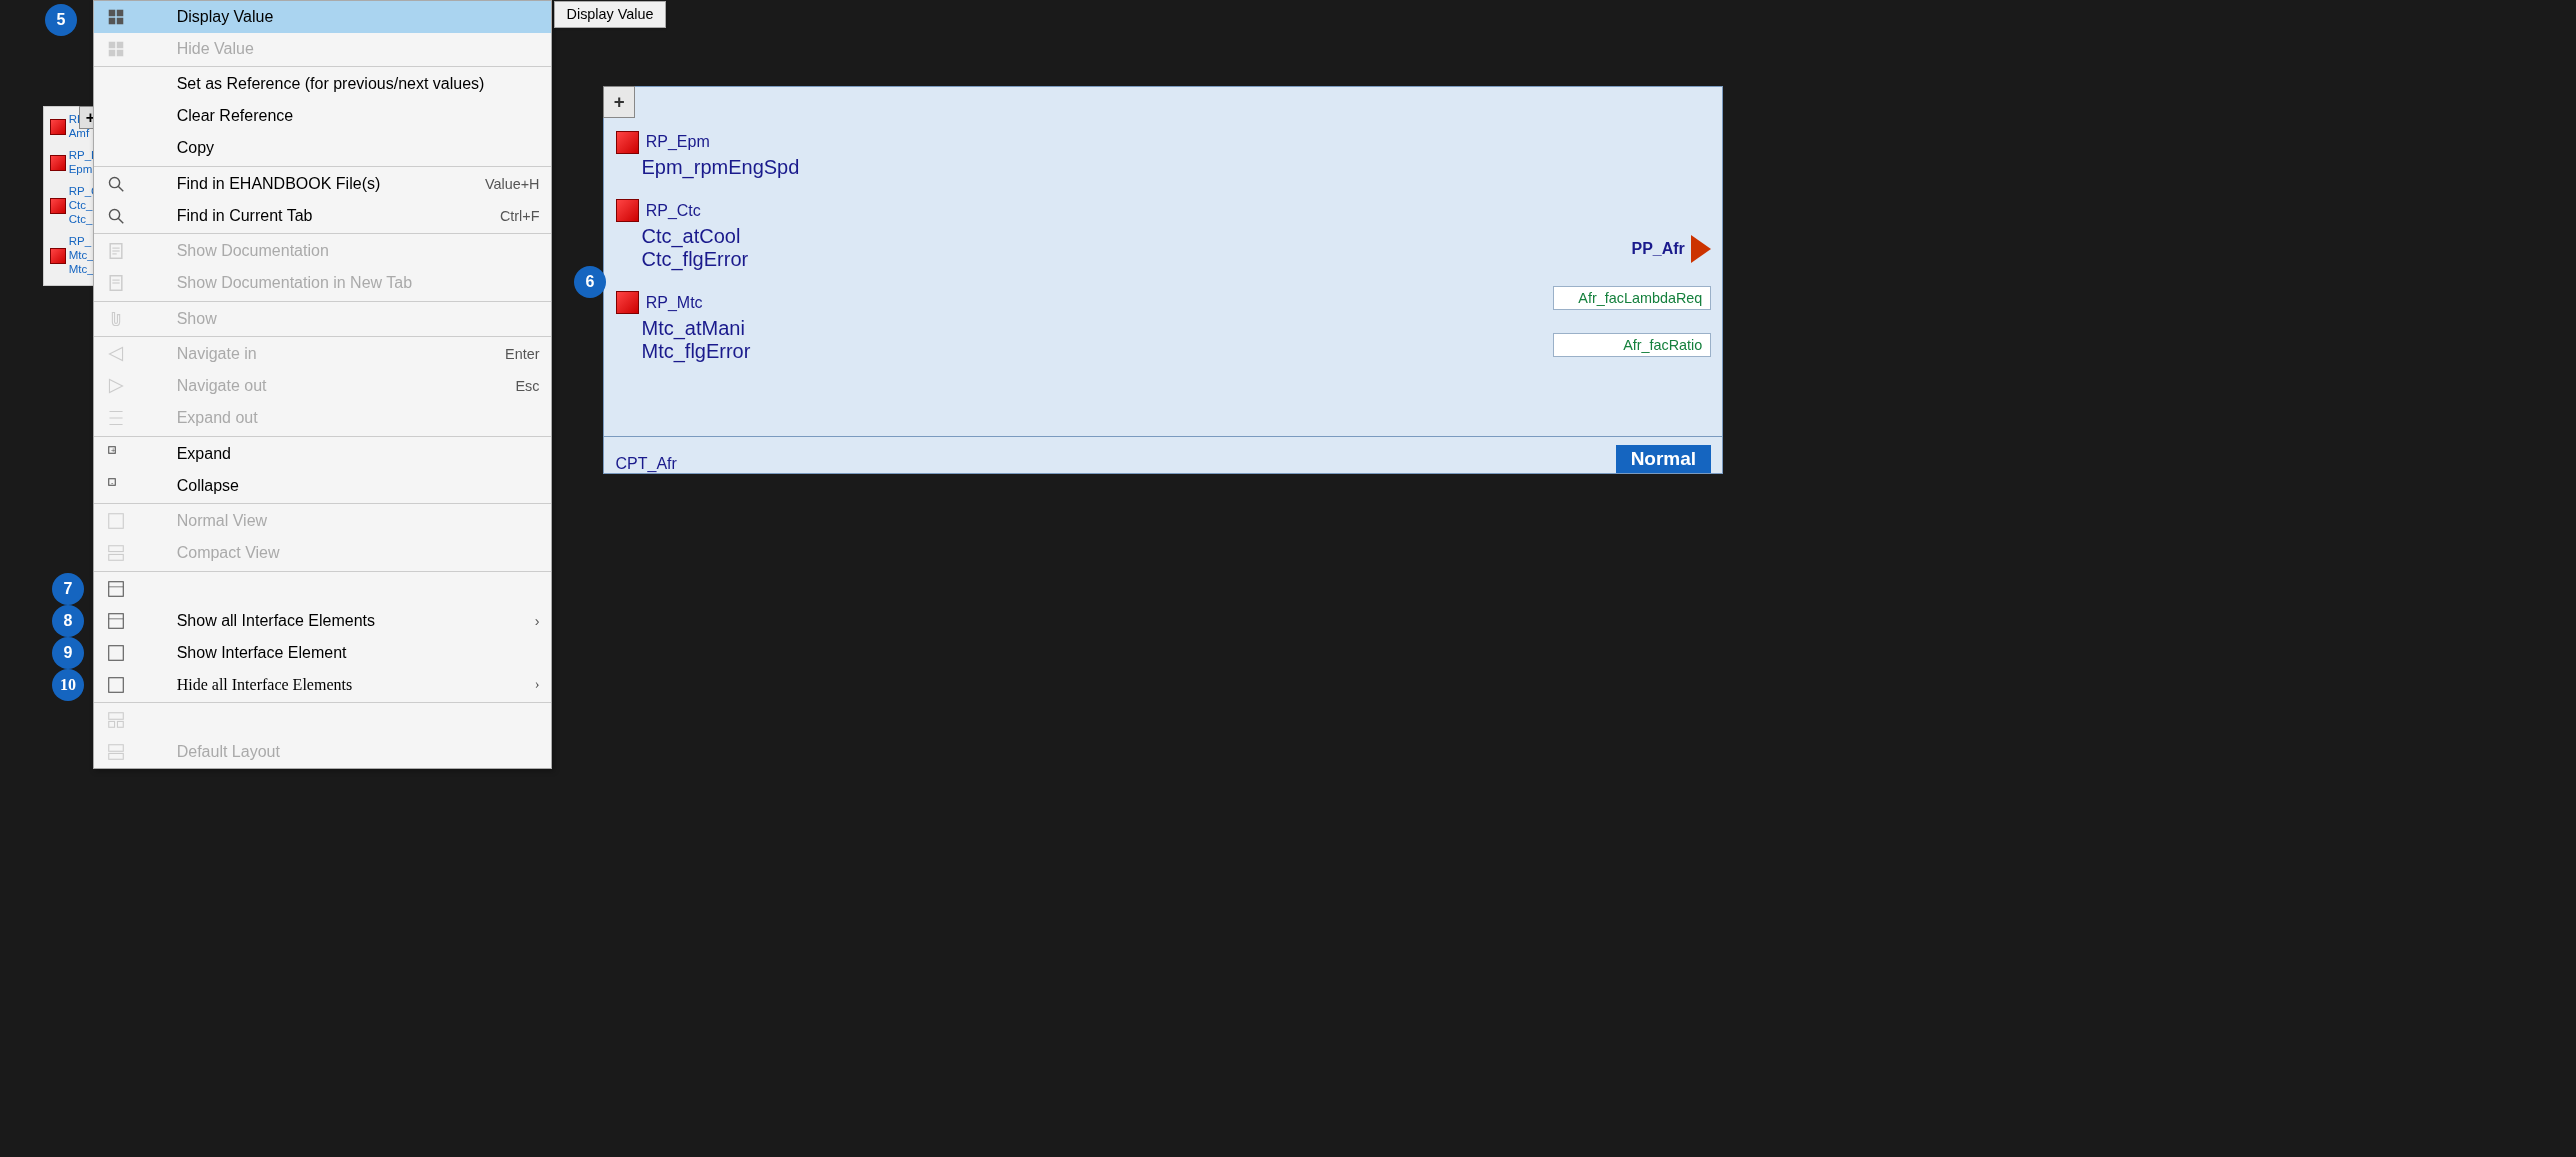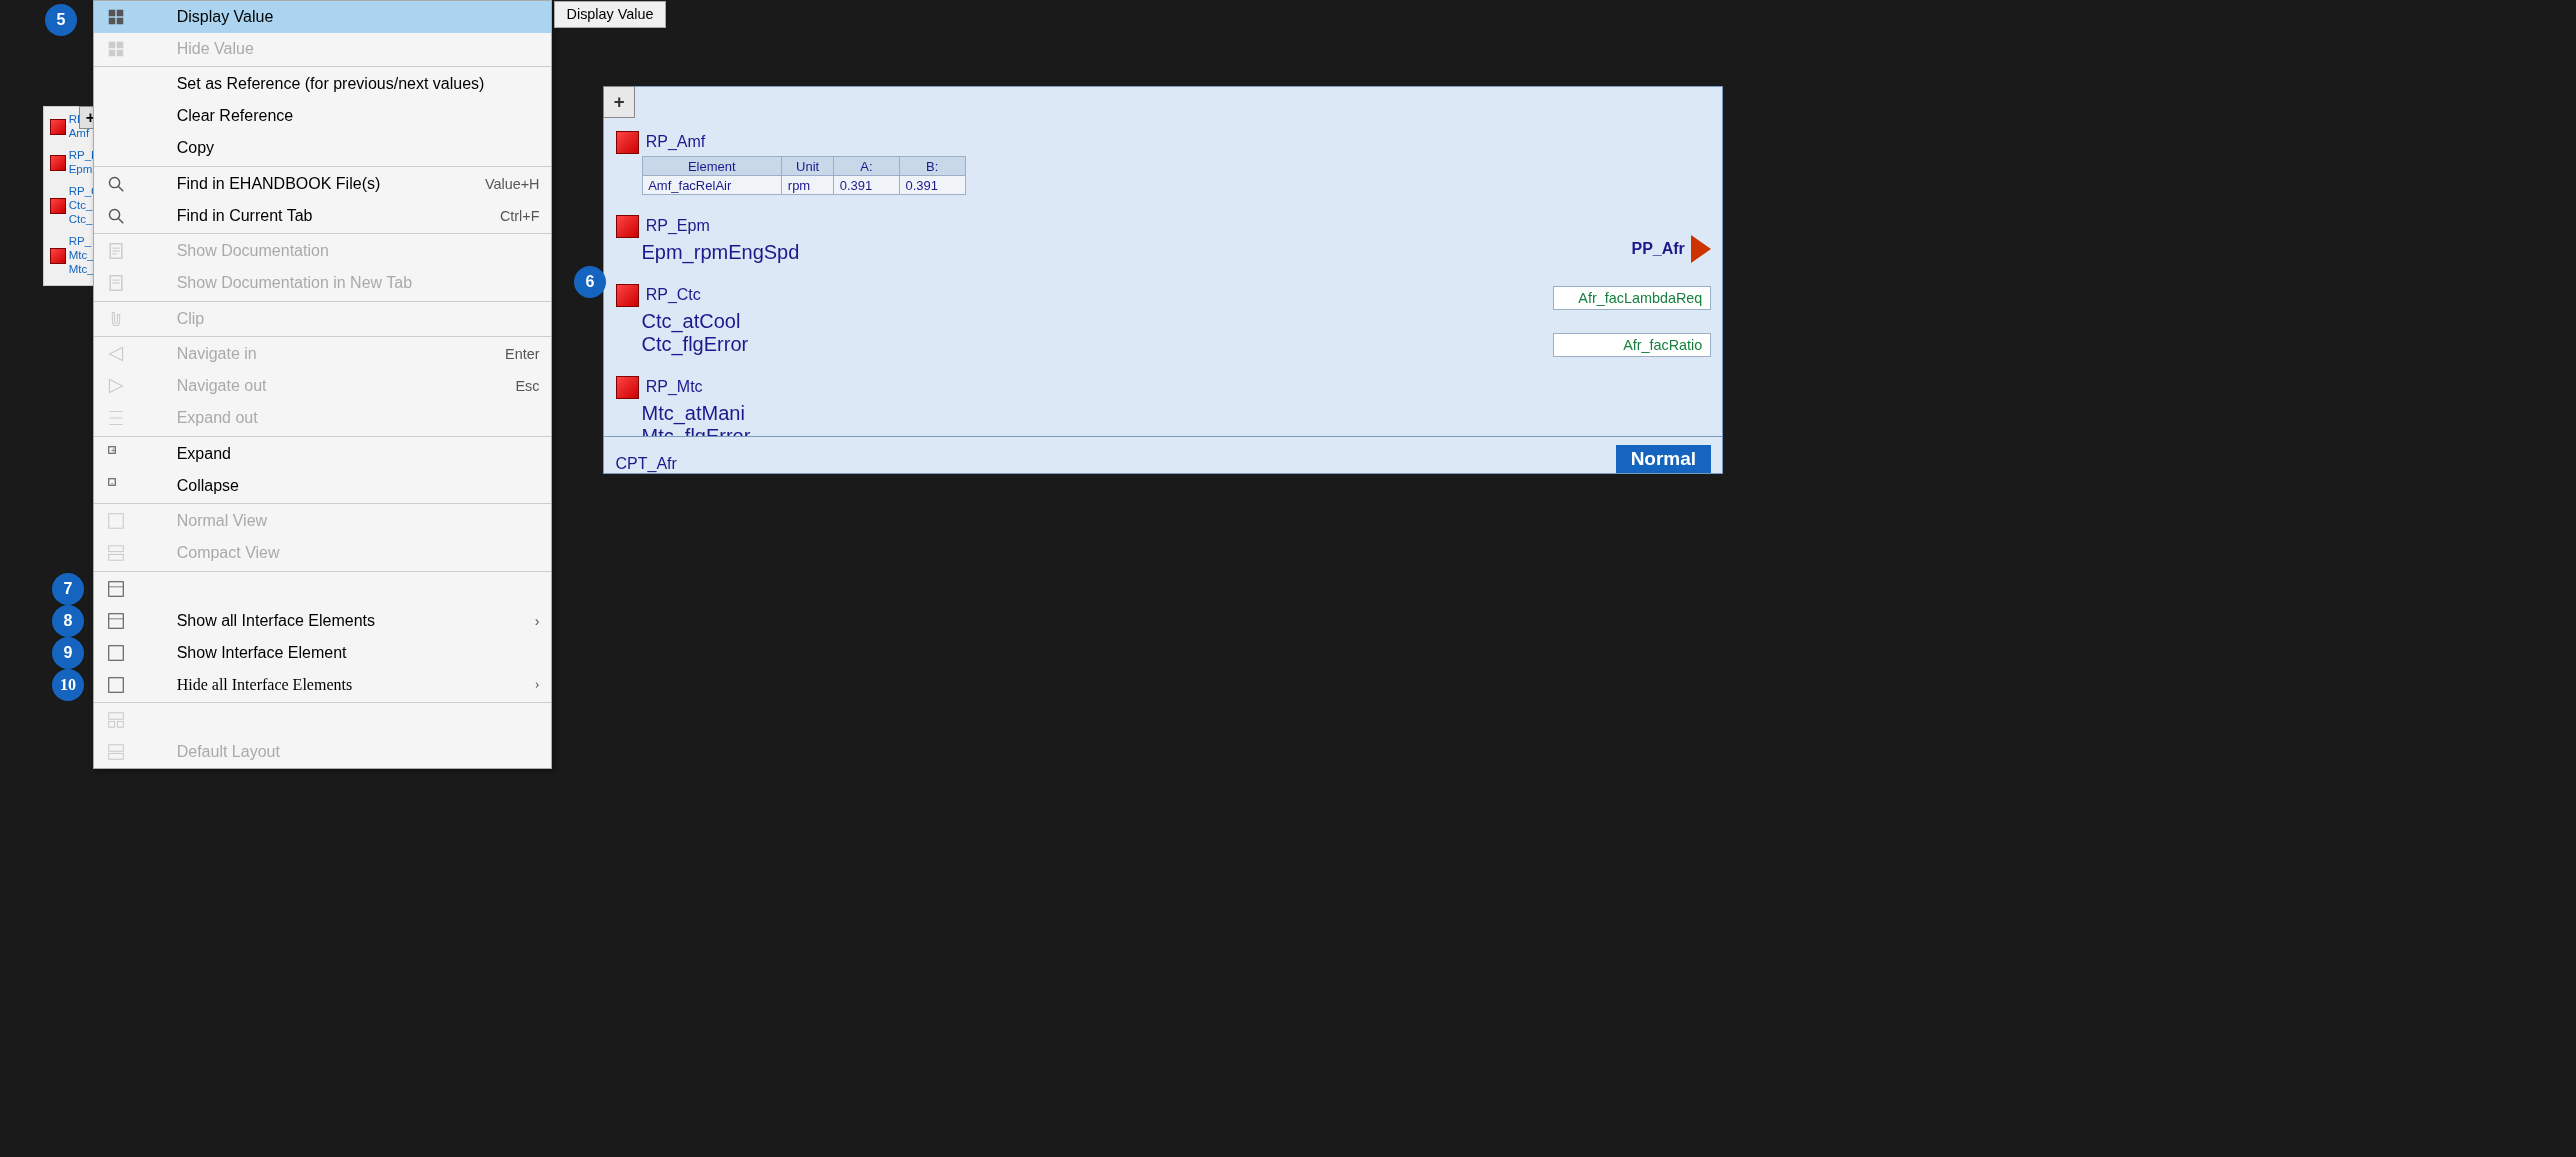--- a/index.html
+++ b/index.html
@@ -423,21 +423,21 @@
   </div>
 
   <div class="menu-separator"></div>
 
   <div class="menu-item disabled">
     <div class="menu-icon">
       <svg width="16" height="16" viewBox="0 0 22 22">
           <path d="M6 2 L6 15 Q6 20 11 20 Q16 20 16 15 L16 5 L13 5 L13 15 Q13 17 11 17 Q9 17 9 15 L9 2 Z" fill="none" stroke="#ccc" stroke-width="1.5"></path>
         </svg>
     </div>
-    <span class="menu-item-label">Clip</span>
+    <span class="menu-item-label">Show</span>
   </div>
 
   <div class="menu-separator"></div>
 
   <div class="menu-item disabled">
     <div class="menu-icon">
       <svg width="16" height="16" viewBox="0 0 22 22">
           <polygon points="2,11 20,2 20,20" fill="none" stroke="#ccc" stroke-width="1.5"></polygon>
         </svg>
     </div>
@@ -620,44 +620,20 @@
 </div>
 
 <div class="diagram-area">
 
   <div class="plus-btn">
     <span>+</span>
   </div>
 
   <div class="diagram-left">
 
-    <div class="rp-block">
-      <div class="rp-header">
-        <div class="red-square" style="width:23px;height:23px;"></div>
-        <span class="rp-label">RP_Amf</span>
-      </div>
-      <table class="rp-table">
-        <thead>
-          <tr>
-            <th>Element</th>
-            <th>Unit</th>
-            <th>A:</th>
-            <th>B:</th>
-          </tr>
-        </thead>
-        <tbody>
-          <tr>
-            <td>Amf_facRelAir</td>
-            <td>rpm</td>
-            <td>0.391</td>
-            <td>0.391</td>
-          </tr>
-        </tbody>
-      </table>
-    </div>
 
     <div class="rp-block">
       <div class="rp-header">
         <div class="red-square" style="width:23px;height:23px;"></div>
         <span class="rp-label">RP_Epm</span>
       </div>
       <div class="rp-sub">Epm_rpmEngSpd</div>
     </div>
 
     <div class="rp-block">

